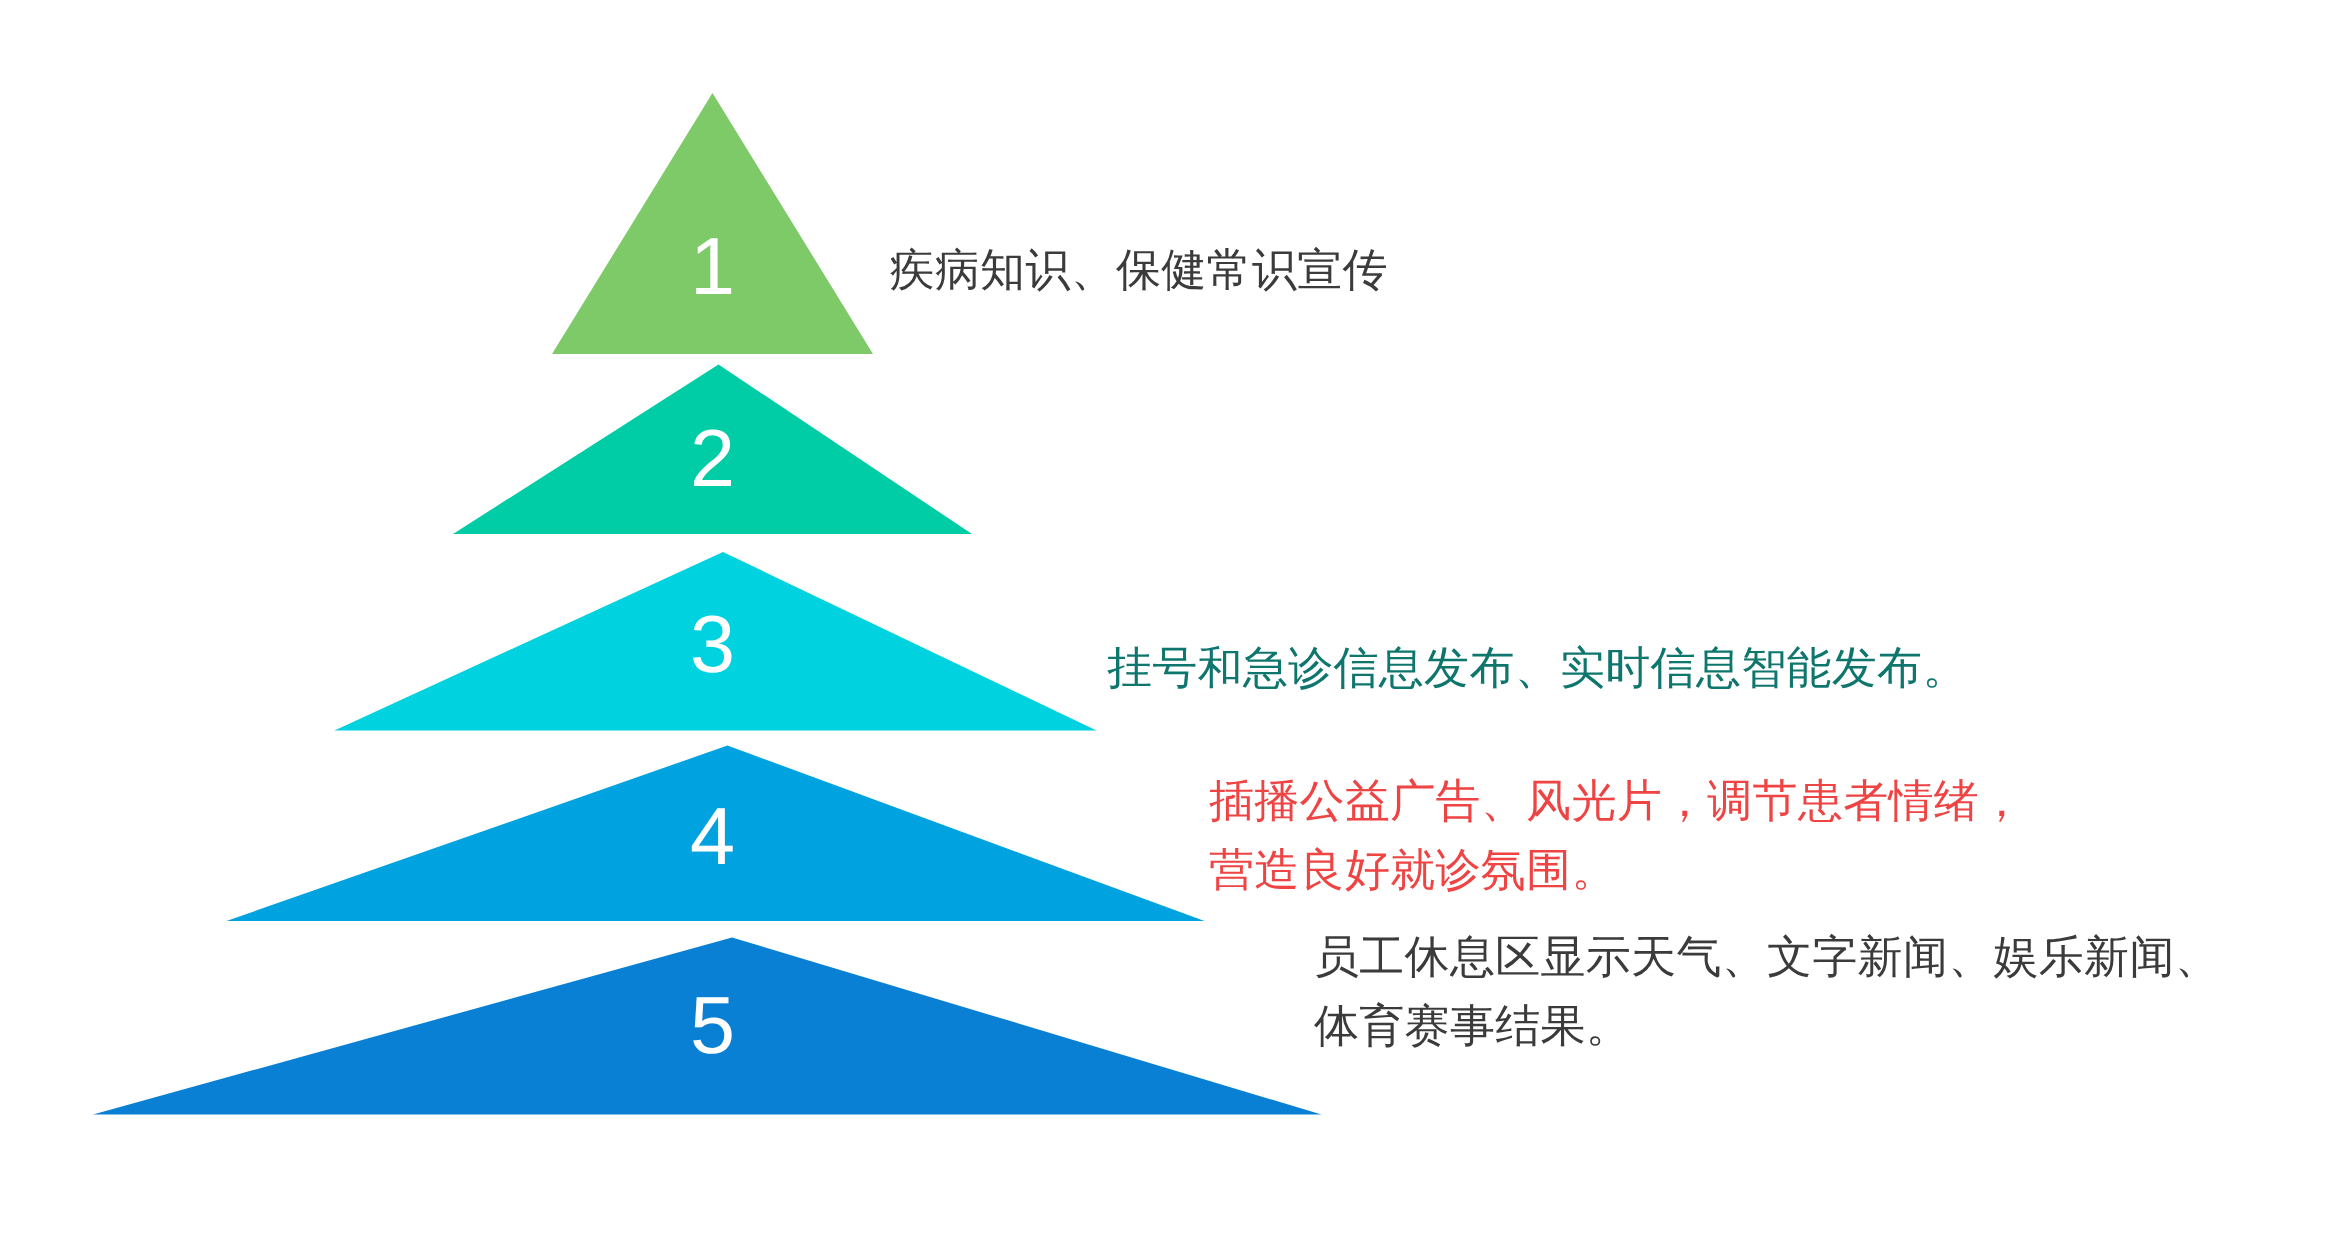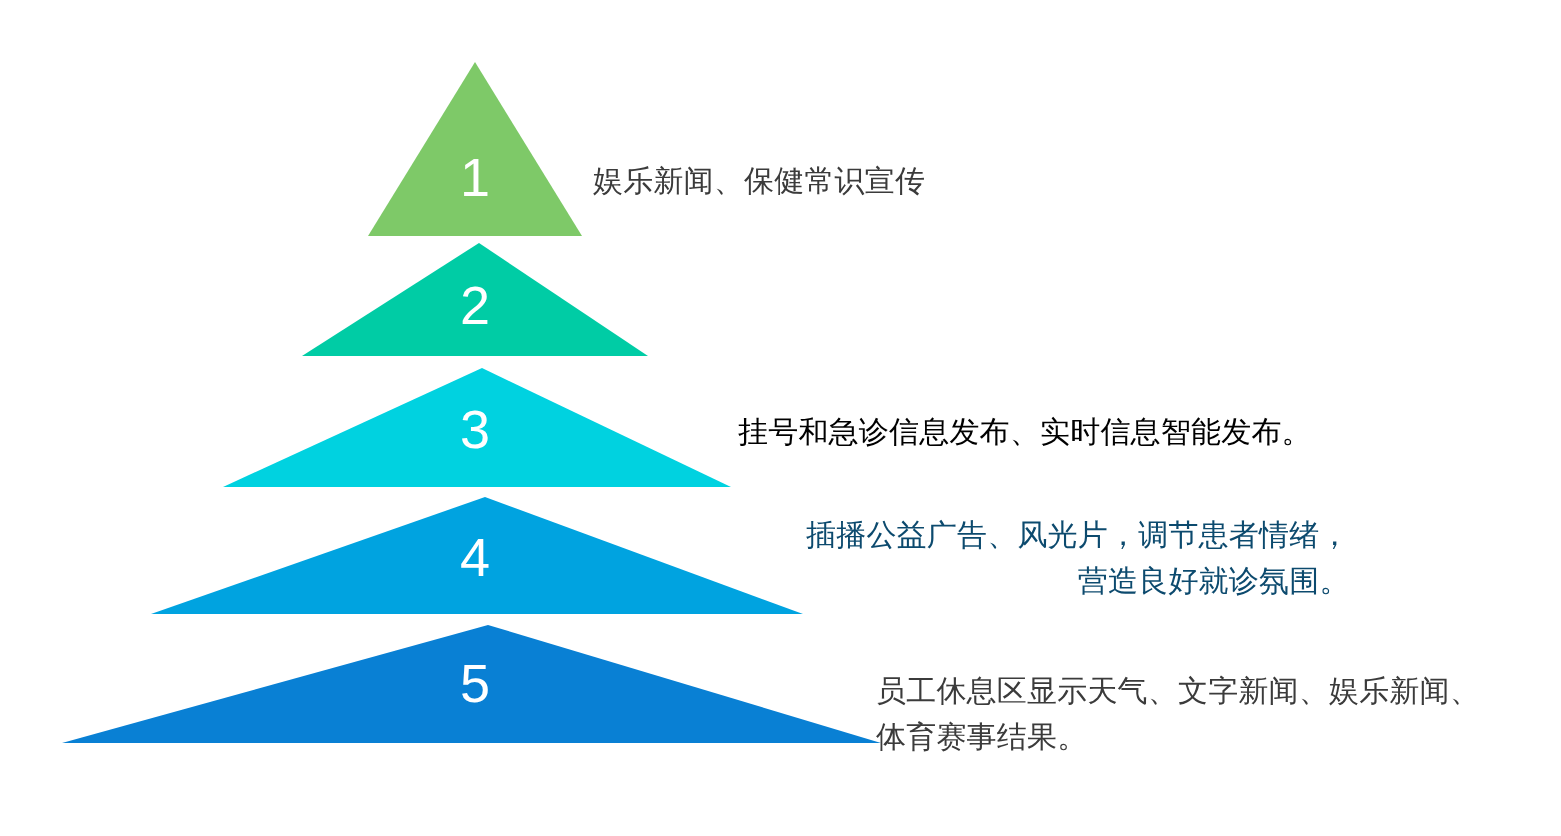--- a/index.html
+++ b/index.html
@@ -39,21 +39,21 @@
     font-weight: 400;
     color: #3b3b3b;
     line-height: 46px;
     white-space: pre-line;
     letter-spacing: 0.2px;
   }
   #desc-1 { left: 593px; top: 158px; }
   #desc-2 { left: 650px; top: 283px; }
   #desc-3 { left: 738px; top: 409px; }
   #desc-4 { left: 806px; top: 512px; }
-  #desc-5 { left: 876px; top: 668px; }
+  #desc-5 { left: 876px; top: 616px; }
 </style>
 </head>
 <body>
 
 <div id="stage" style="background: rgb(255, 255, 255);">
 
   <svg id="pyramid-svg" viewBox="0 0 1561 836">
 
     <polygon id="tier-shape-1" points="475,62 582,236 368,236" fill="#7ec968"></polygon>
     <polygon id="tier-shape-2" points="479,243 648,356 302,356" fill="#00cca5"></polygon>
@@ -62,20 +62,20 @@
     <polygon id="tier-shape-5" points="488,625 881,743 62,743" fill="#0980d4"></polygon>
 
     <text class="tier-number" id="num-1" x="475" y="182">1</text>
     <text class="tier-number" id="num-2" x="475" y="310">2</text>
     <text class="tier-number" id="num-3" x="475" y="434">3</text>
     <text class="tier-number" id="num-4" x="475" y="562">4</text>
     <text class="tier-number" id="num-5" x="475" y="688">5</text>
 
   </svg>
 
-  <div class="tier-desc" id="desc-1" style="color: rgb(59, 59, 59);">娱乐新闻、保健常识宣传</div>
-  <div class="tier-desc" id="desc-3" style="color: #000000;">挂号和急诊信息发布、实时信息智能发布。</div>
-  <div class="tier-desc" id="desc-4" style="color: #0c4a6e; text-align: right;">插播公益广告、风光片，调节患者情绪，
+  <div class="tier-desc" id="desc-1" style="color: rgb(59, 59, 59);">疾病知识、保健常识宣传</div>
+  <div class="tier-desc" id="desc-3" style="color: #0f766e; margin-top: 14px;">挂号和急诊信息发布、实时信息智能发布。</div>
+  <div class="tier-desc" id="desc-4" style="color: #ef4444;">插播公益广告、风光片，调节患者情绪，
 营造良好就诊氛围。</div>
   <div class="tier-desc" id="desc-5" style="color: rgb(59, 59, 59);">员工休息区显示天气、文字新闻、娱乐新闻、
 体育赛事结果。</div>
 
 </div>
 
 </body></html>

